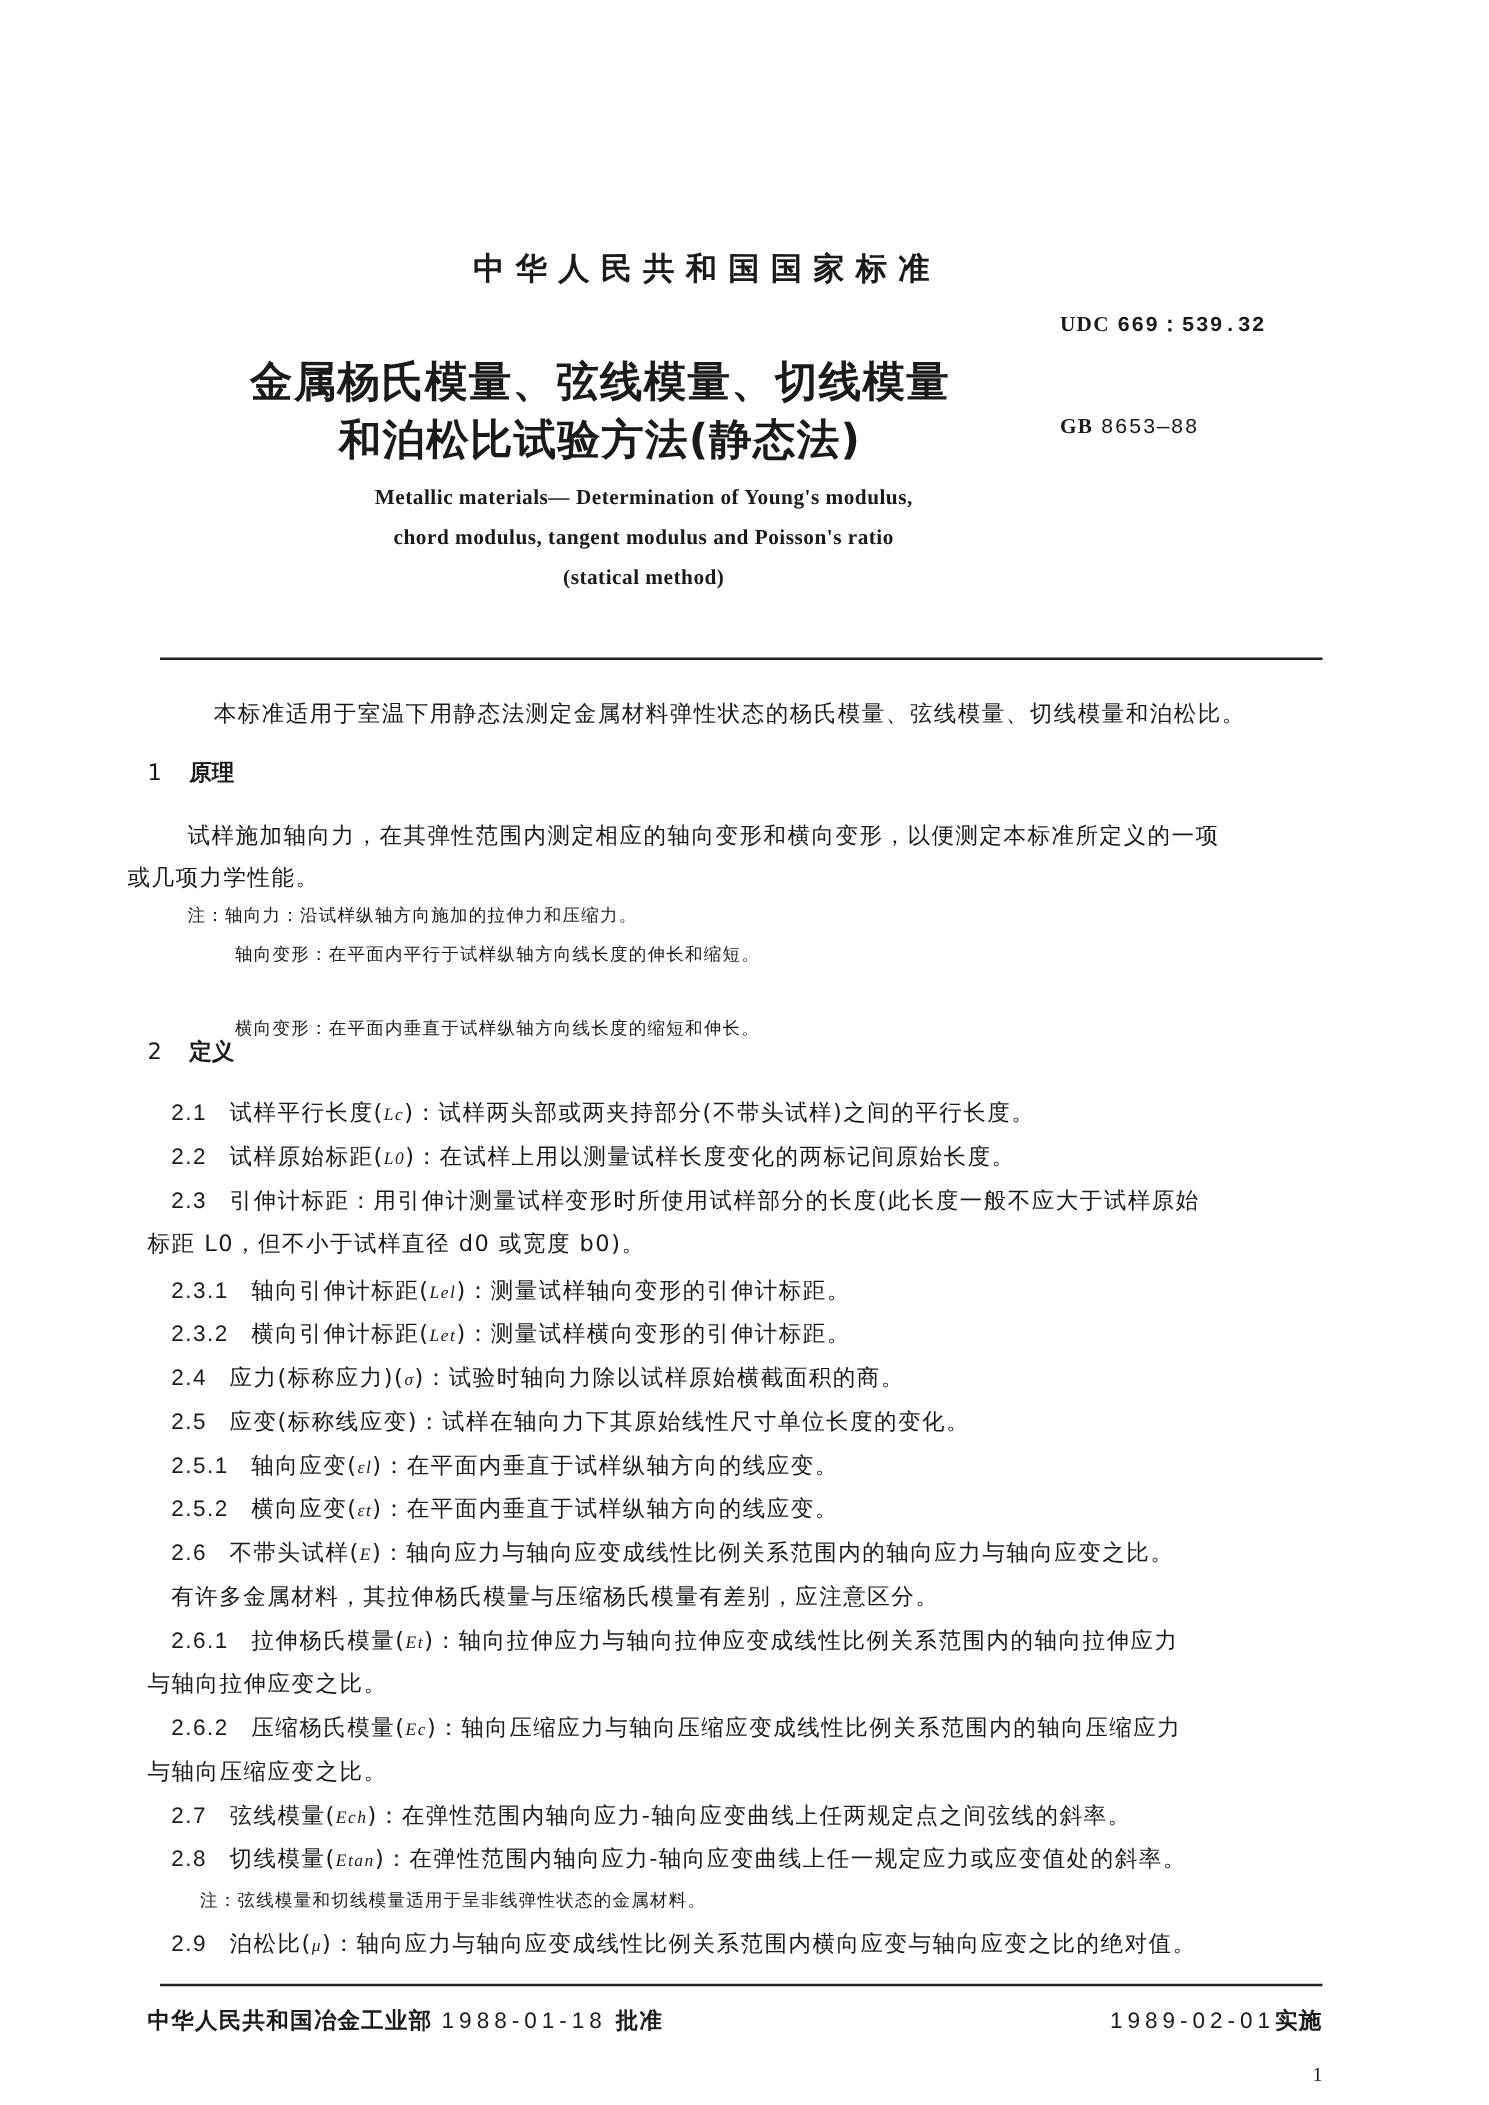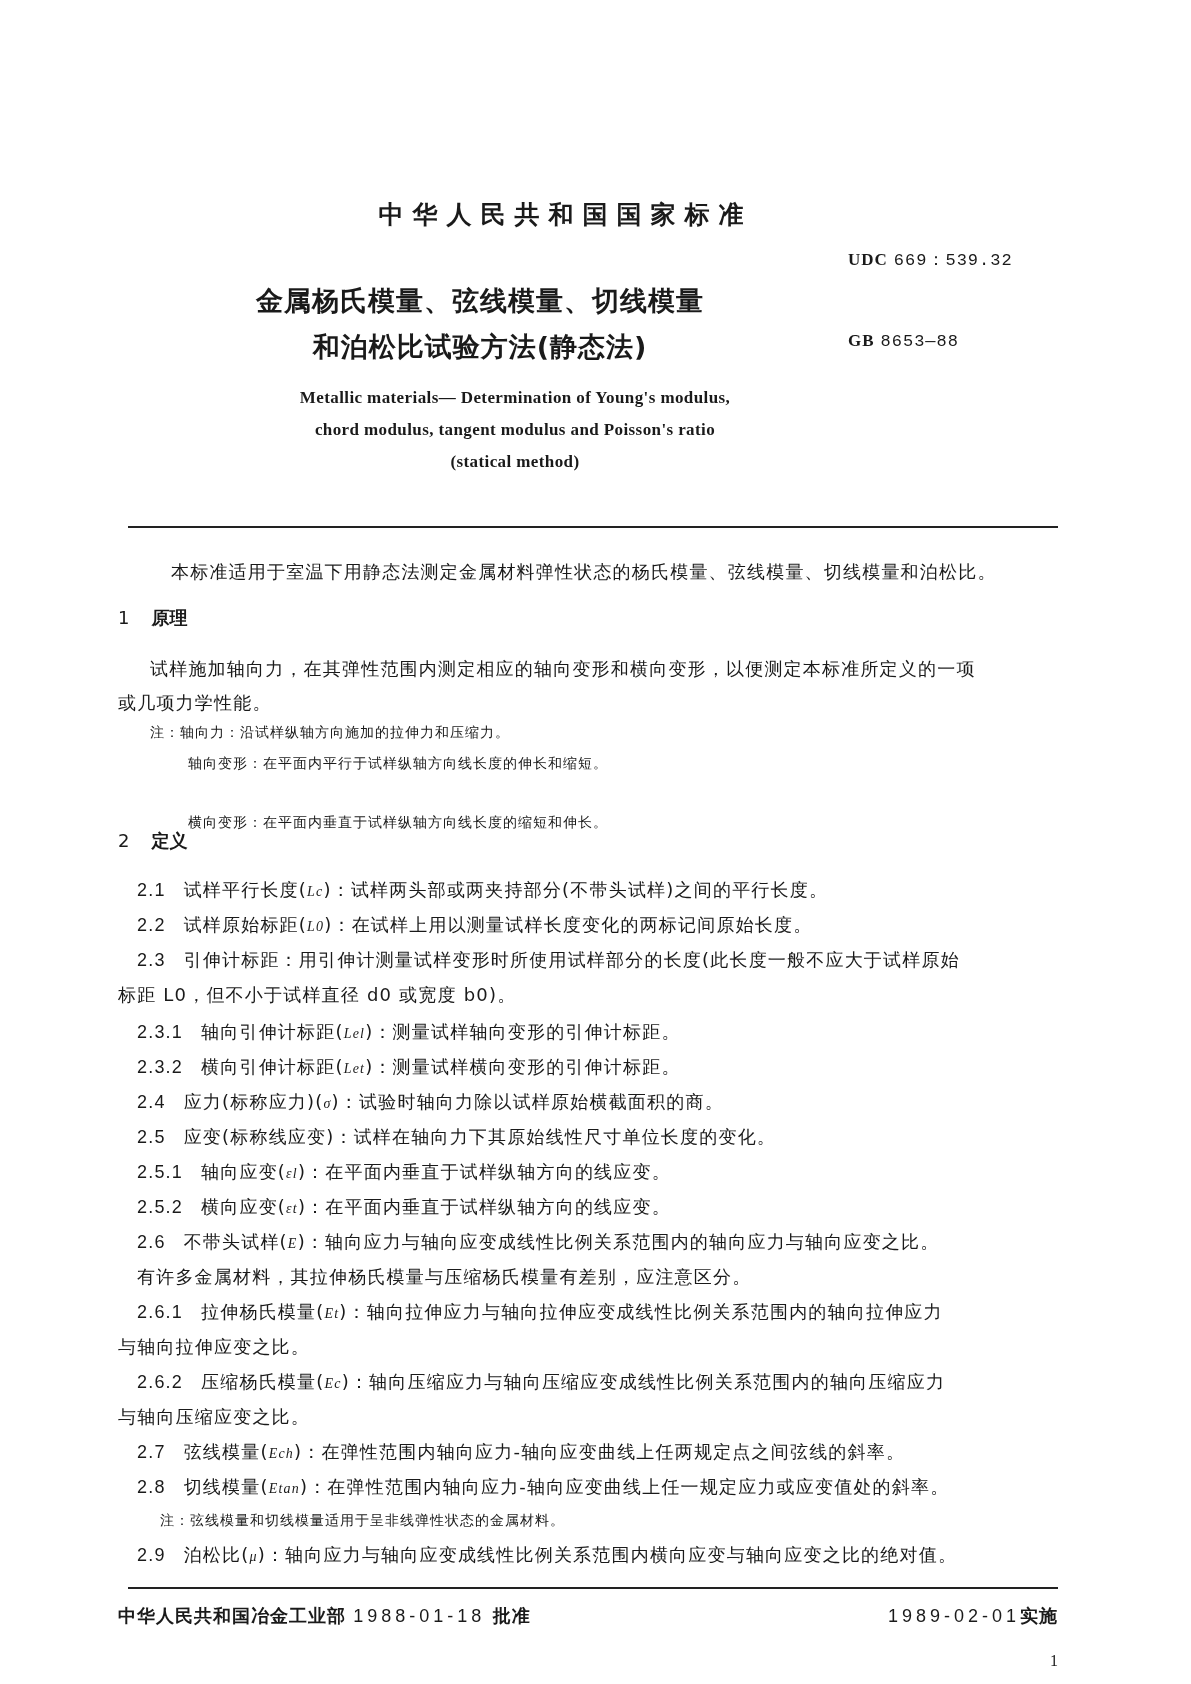--- a/index.html
+++ b/index.html
@@ -10,21 +10,21 @@
   }
   .abs { position: absolute; }
   .std-header {
     left: 0; width: 1191px; top: 198px; text-align: center;
     font-size: 25px; font-weight: bold; letter-spacing: 9px;
     padding-left: 0px; box-sizing: border-box;
   }
   .std-header span { display: inline-block; margin-left: -60px; }
   .title-cn {
     left: 200px; width: 560px; text-align: center;
-    font-size: 27px; font-weight: bold; letter-spacing: 1px;
+    font-size: 34px; font-weight: bold; letter-spacing: 1px;
   }
   .title-cn.l1 { top: 283px; }
   .title-cn.l2 { top: 329px; }
   .code {
     left: 848px; font-size: 17px; letter-spacing: 1px;
     font-family: "Liberation Mono", "DejaVu Sans Mono", monospace;
   }
   .code b { font-family: "Liberation Serif", serif; margin-right: 6px; }
   .title-en {
     left: 180px; width: 670px; text-align: center;
@@ -47,34 +47,34 @@
   .footer .date { font-weight: normal; letter-spacing: 4px; font-family: "Liberation Sans", sans-serif; }
 </style>
 </head>
 <body>
 
 <div class="abs std-header"><span>中华人民共和国国家标准</span></div>
 
 <div class="abs title-cn l1">金属杨氏模量、弦线模量、切线模量</div>
 <div class="abs title-cn l2">和泊松比试验方法(静态法)</div>
 
-<div class="abs code" style="top:248px;"><b>UDC</b><span>669：539.32</span></div>
+<div class="abs code" style="top:248px;font-weight:bold;"><b>UDC</b><span>669：539.32</span></div>
 <div class="abs code" style="top:331px;"><b>GB</b><span>8653—88</span></div>
 
 <div class="abs title-en" style="top:388px;">Metallic materials— Determination of Young's modulus,</div>
 <div class="abs title-en" style="top:420px;">chord modulus, tangent modulus and Poisson's ratio</div>
 <div class="abs title-en" style="top:452px;">(statical method)</div>
 
 <div class="abs rule" style="top:526px;"></div>
 
 <div class="abs para" style="left:171px; top:552px; width:930px;">本标准适用于室温下用静态法测定金属材料弹性状态的杨氏模量、弦线模量、切线模量和泊松比。</div>
 
 <div class="abs sec-head" style="left:118px; top:606px;"><span class="num">1</span><span>原理</span></div>
 <div class="abs para" style="left:150px; top:649px; width:920px;">试样施加轴向力，在其弹性范围内测定相应的轴向变形和横向变形，以便测定本标准所定义的一项</div>
-<div class="abs para" style="left:118px; top:683px; width:900px;">或几项力学性能。</div>
+<div class="abs para" style="left:102px; top:683px; width:900px;font-family:Liberation Serif, serif;">或几项力学性能。</div>
 <div class="abs note" style="left:150px; top:724px;"><span>注：</span><span>轴向力：沿试样纵轴方向施加的拉伸力和压缩力。</span></div>
 <div class="abs note" style="left:188px; top:755px;">轴向变形：在平面内平行于试样纵轴方向线长度的伸长和缩短。</div>
 <div class="abs note" style="left:188px; top:814px;text-align:right;">横向变形：在平面内垂直于试样纵轴方向线长度的缩短和伸长。</div>
 
 <div class="abs sec-head" style="left:118px; top:829px;"><span class="num">2</span><span>定义</span></div>
 
 <div class="abs defn" style="left:137px; top:878px;"><span class="num">2.1</span><span>试样平行长度(</span><span class="sym">Lc</span><span>)：试样两头部或两夹持部分(不带头试样)之间的平行长度。</span></div>
 <div class="abs defn" style="left:137px; top:913px;"><span class="num">2.2</span><span>试样原始标距(</span><span class="sym">L0</span><span>)：在试样上用以测量试样长度变化的两标记间原始长度。</span></div>
 <div class="abs defn" style="left:137px; top:948px;"><span class="num">2.3</span><span>引伸计标距：</span><span>用引伸计测量试样变形时所使用试样部分的长度(此长度一般不应大于试样原始</span></div>
 <div class="abs defn" style="left:118px; top:983px;">标距 L0，但不小于试样直径 d0 或宽度 b0)。</div>

